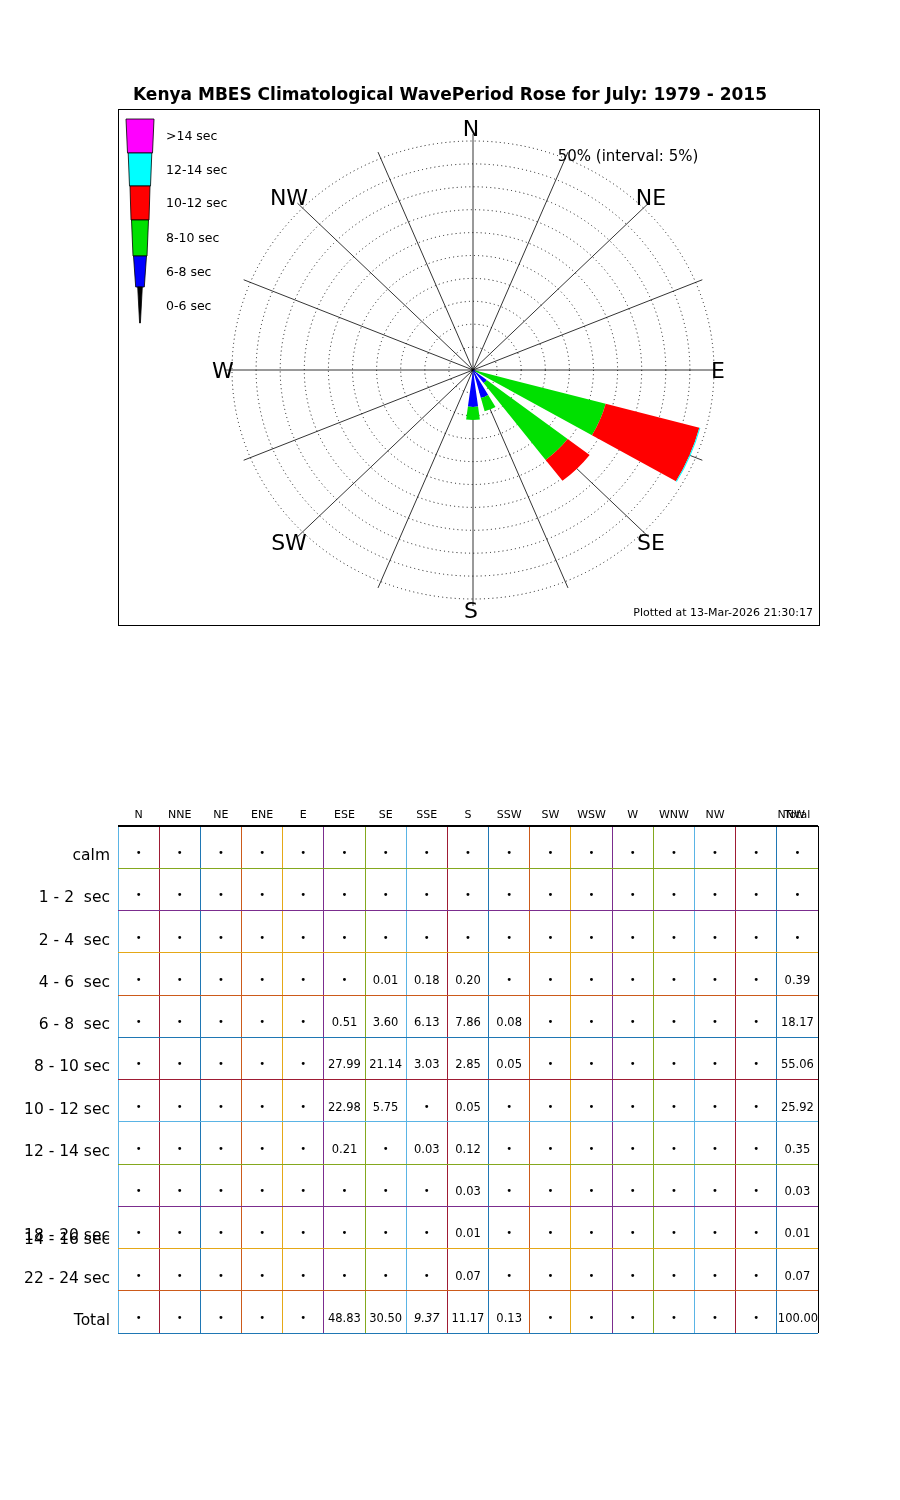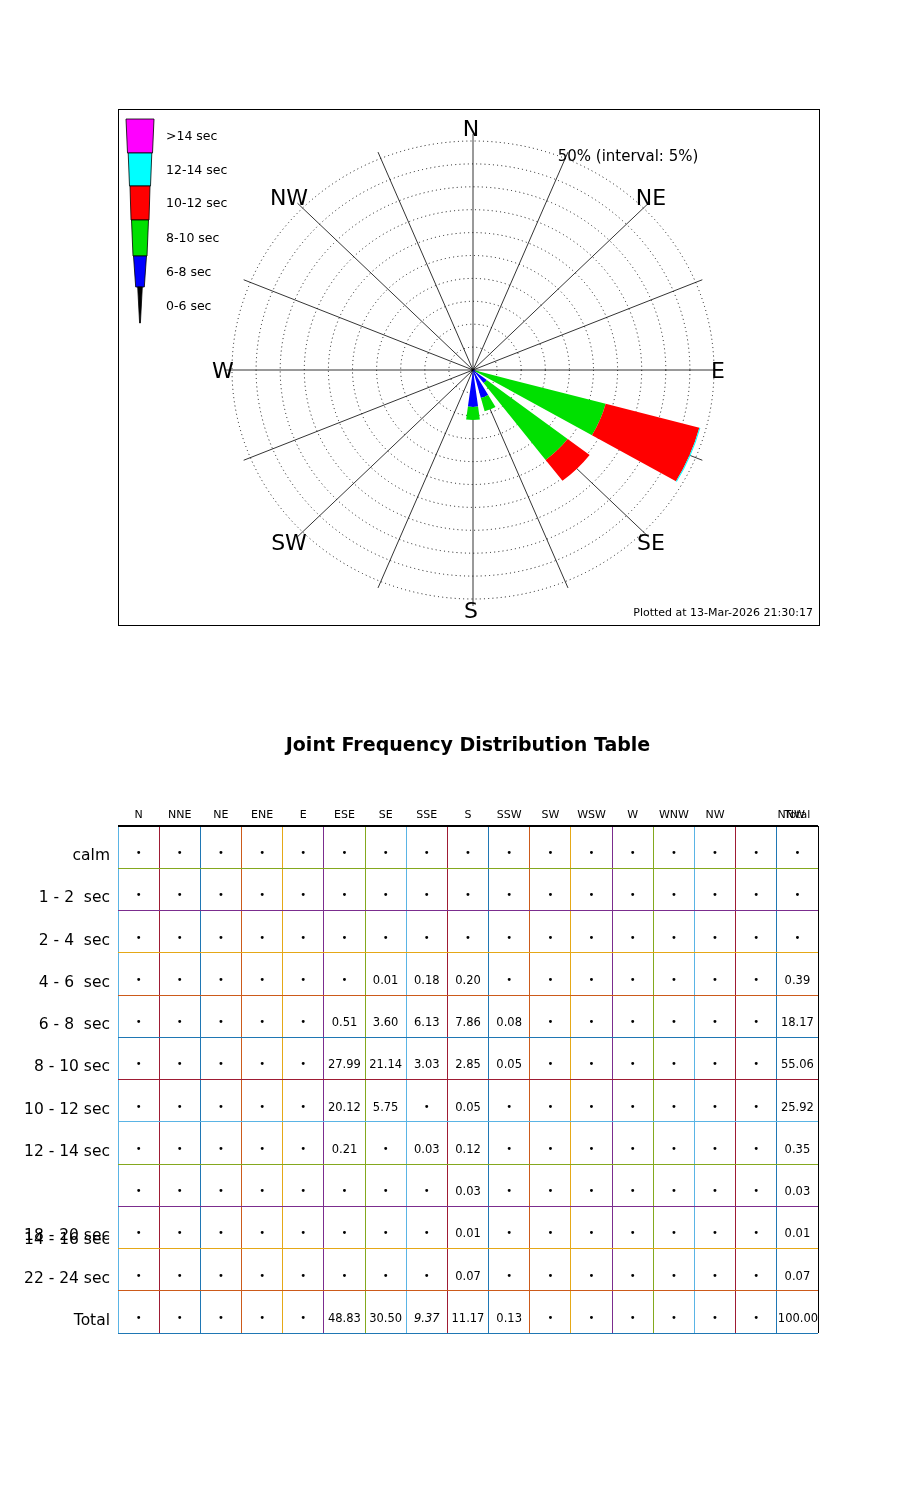--- a/index.html
+++ b/index.html
@@ -19,20 +19,21 @@
   .th{font-size:11px;text-align:center;}
   .rowlabel{font-size:15.5px;text-align:right;white-space:pre;}
   .cell{font-size:11.5px;text-align:center;line-height:24px;}
   .cell.dot{font-size:10px;}
   .gridline{pointer-events:none;}
 </style>
 </head>
 <body>
 
 <div id="page">
+  <div id="main-title" class="abs">Kenya MBES Climatological WavePeriod Rose for July: 1979 - 2015</div>
 
   <div id="rose-panel" class="abs">
     <svg id="rose-svg" width="699" height="514" viewBox="0 0 699 514">
         <ellipse cx="354" cy="260" rx="24.1" ry="22.9" fill="none" stroke="#000" stroke-width="0.9" stroke-dasharray="1 3.2"></ellipse>
         <ellipse cx="354" cy="260" rx="48.2" ry="45.8" fill="none" stroke="#000" stroke-width="0.9" stroke-dasharray="1 3.2"></ellipse>
         <ellipse cx="354" cy="260" rx="72.3" ry="68.7" fill="none" stroke="#000" stroke-width="0.9" stroke-dasharray="1 3.2"></ellipse>
         <ellipse cx="354" cy="260" rx="96.4" ry="91.6" fill="none" stroke="#000" stroke-width="0.9" stroke-dasharray="1 3.2"></ellipse>
         <ellipse cx="354" cy="260" rx="120.5" ry="114.5" fill="none" stroke="#000" stroke-width="0.9" stroke-dasharray="1 3.2"></ellipse>
         <ellipse cx="354" cy="260" rx="144.6" ry="137.4" fill="none" stroke="#000" stroke-width="0.9" stroke-dasharray="1 3.2"></ellipse>
         <ellipse cx="354" cy="260" rx="168.7" ry="160.3" fill="none" stroke="#000" stroke-width="0.9" stroke-dasharray="1 3.2"></ellipse>
@@ -90,21 +91,20 @@
     <div id="legend-labels">
         <div class="abs legend-label" style="left: 47px; top: 18px; height: 16px; line-height: 16px;">&gt;14 sec</div>
         <div class="abs legend-label" style="left: 47px; top: 51.5px; height: 16px; line-height: 16px;">12-14 sec</div>
         <div class="abs legend-label" style="left: 47px; top: 85px; height: 16px; line-height: 16px;">10-12 sec</div>
         <div class="abs legend-label" style="left: 47px; top: 120px; height: 16px; line-height: 16px;">8-10 sec</div>
         <div class="abs legend-label" style="left: 47px; top: 153.5px; height: 16px; line-height: 16px;">6-8 sec</div>
         <div class="abs legend-label" style="left: 47px; top: 188px; height: 16px; line-height: 16px;">0-6 sec</div>
       </div>
   </div>
 
-  <div id="table-title" class="abs">Joint Frequency Distribution Table</div>
   <div id="table-area">
       <div class="abs th" style="left: 118px; top: 806px; width: 41.1765px; height: 18px; line-height: 18px;">N</div>
       <div class="abs th" style="left: 159.176px; top: 806px; width: 41.1765px; height: 18px; line-height: 18px;">NNE</div>
       <div class="abs th" style="left: 200.353px; top: 806px; width: 41.1765px; height: 18px; line-height: 18px;">NE</div>
       <div class="abs th" style="left: 241.529px; top: 806px; width: 41.1765px; height: 18px; line-height: 18px;">ENE</div>
       <div class="abs th" style="left: 282.706px; top: 806px; width: 41.1765px; height: 18px; line-height: 18px;">E</div>
       <div class="abs th" style="left: 323.882px; top: 806px; width: 41.1765px; height: 18px; line-height: 18px;">ESE</div>
       <div class="abs th" style="left: 365.059px; top: 806px; width: 41.1765px; height: 18px; line-height: 18px;">SE</div>
       <div class="abs th" style="left: 406.235px; top: 806px; width: 41.1765px; height: 18px; line-height: 18px;">SSE</div>
       <div class="abs th" style="left: 447.412px; top: 806px; width: 41.1765px; height: 18px; line-height: 18px;">S</div>
@@ -223,21 +223,21 @@
       <div class="abs cell dot" style="left: 654.294px; top: 1052.25px; width: 39.1765px; height: 24px;">•</div>
       <div class="abs cell dot" style="left: 695.471px; top: 1052.25px; width: 39.1765px; height: 24px;">•</div>
       <div class="abs cell dot" style="left: 736.647px; top: 1052.25px; width: 39.1765px; height: 24px;">•</div>
       <div class="abs cell" style="left: 777.824px; top: 1052.25px; width: 39.1765px; height: 24px;">55.06</div>
       <div class="abs rowlabel" style="left: 0px; top: 1096.5px; width: 110px; height: 24px; line-height: 24px;">10 - 12 sec</div>
       <div class="abs cell dot" style="left: 119px; top: 1094.5px; width: 39.1765px; height: 24px;">•</div>
       <div class="abs cell dot" style="left: 160.176px; top: 1094.5px; width: 39.1765px; height: 24px;">•</div>
       <div class="abs cell dot" style="left: 201.353px; top: 1094.5px; width: 39.1765px; height: 24px;">•</div>
       <div class="abs cell dot" style="left: 242.529px; top: 1094.5px; width: 39.1765px; height: 24px;">•</div>
       <div class="abs cell dot" style="left: 283.706px; top: 1094.5px; width: 39.1765px; height: 24px;">•</div>
-      <div class="abs cell" style="left: 324.882px; top: 1094.5px; width: 39.1765px; height: 24px;">20.12</div>
+      <div class="abs cell" style="left: 324.882px; top: 1094.5px; width: 39.1765px; height: 24px;">22.98</div>
       <div class="abs cell" style="left: 366.059px; top: 1094.5px; width: 39.1765px; height: 24px;">5.75</div>
       <div class="abs cell dot" style="left: 407.235px; top: 1094.5px; width: 39.1765px; height: 24px;">•</div>
       <div class="abs cell" style="left: 448.412px; top: 1094.5px; width: 39.1765px; height: 24px;">0.05</div>
       <div class="abs cell dot" style="left: 489.588px; top: 1094.5px; width: 39.1765px; height: 24px;">•</div>
       <div class="abs cell dot" style="left: 530.765px; top: 1094.5px; width: 39.1765px; height: 24px;">•</div>
       <div class="abs cell dot" style="left: 571.941px; top: 1094.5px; width: 39.1765px; height: 24px;">•</div>
       <div class="abs cell dot" style="left: 613.118px; top: 1094.5px; width: 39.1765px; height: 24px;">•</div>
       <div class="abs cell dot" style="left: 654.294px; top: 1094.5px; width: 39.1765px; height: 24px;">•</div>
       <div class="abs cell dot" style="left: 695.471px; top: 1094.5px; width: 39.1765px; height: 24px;">•</div>
       <div class="abs cell dot" style="left: 736.647px; top: 1094.5px; width: 39.1765px; height: 24px;">•</div>

